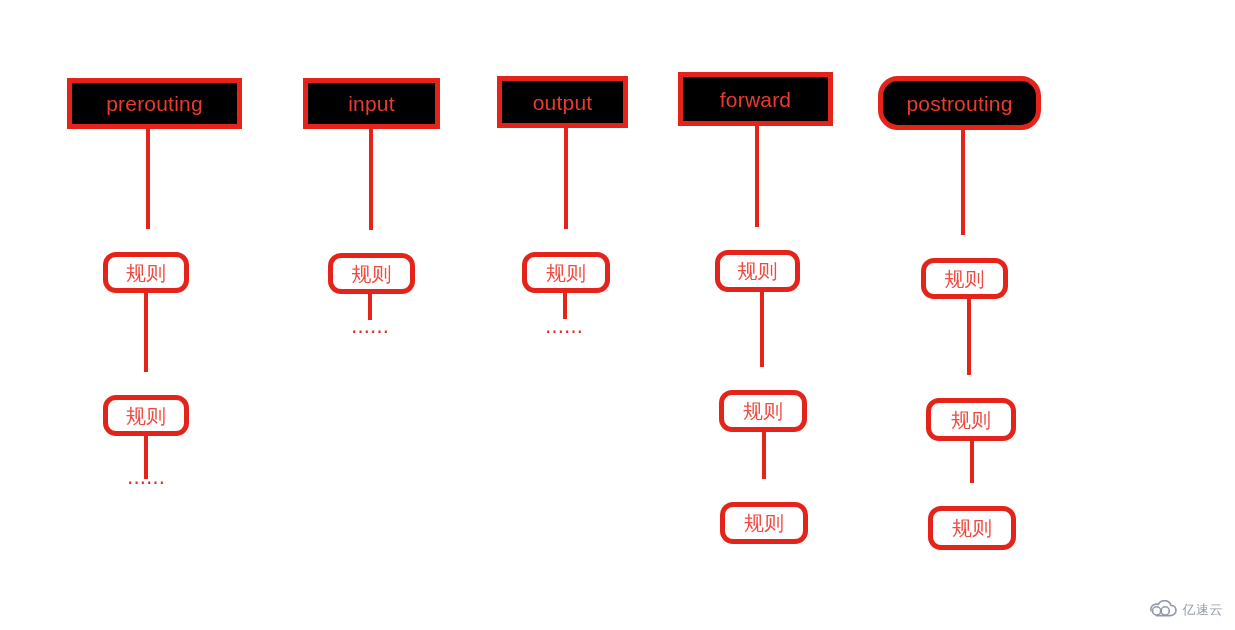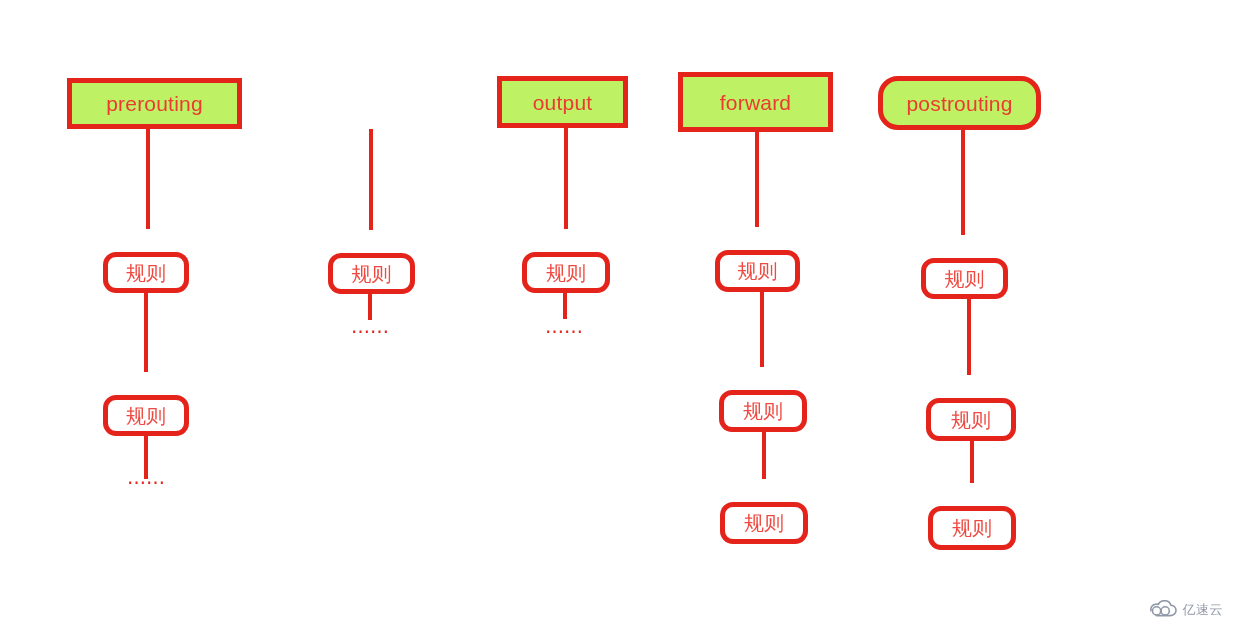--- a/index.html
+++ b/index.html
@@ -16,21 +16,21 @@
     width: 1235px;
     height: 630px;
     background: #ffffff;
     overflow: hidden;
   }
   
   .chain-box {
     position: absolute;
     box-sizing: border-box;
     border: 5px solid #e4231b;
-    background: #bef264;
+    background: #000000;
     display: flex;
     align-items: center;
     justify-content: center;
   }
   .chain-label {
     color: #ec3a30;
     font-size: 21px;
     letter-spacing: 0.2px;
     line-height: 1;
     white-space: nowrap;
@@ -105,37 +105,40 @@
     </div>
     <div class="rule-pill" style="left: 103px; top: 228px; width: 86px; height: 41px; border-color: rgb(228, 35, 27);">
       <span class="rule-label" style="color: rgb(239, 74, 65);">规则</span>
     </div>
     <div class="rule-pill" style="left: 103px; top: 371px; width: 86px; height: 41px; border-color: rgb(228, 35, 27);">
       <span class="rule-label" style="color: rgb(239, 74, 65);">规则</span>
     </div>
     <div class="ellipsis" style="left: 146px; top: 468px; color: rgb(228, 35, 27);">……</div>
     <div class="connector" style="left: 369px; top: 129px; height: 101px; background: rgb(228, 35, 27);"></div>
     <div class="connector" style="left: 368px; top: 269px; height: 51px; background: rgb(228, 35, 27);"></div>
+    <div class="chain-box" style="left: 303px; top: 78px; width: 137px; height: 51px; border-color: rgb(228, 35, 27);">
+      <span class="chain-label">input</span>
+    </div>
     <div class="rule-pill" style="left: 328px; top: 229px; width: 87px; height: 41px; border-color: rgb(228, 35, 27);">
       <span class="rule-label" style="color: rgb(239, 74, 65);">规则</span>
     </div>
     <div class="ellipsis" style="left: 370px; top: 317px; color: rgb(228, 35, 27);">……</div>
     <div class="connector" style="left: 564px; top: 128px; height: 101px; background: rgb(228, 35, 27);"></div>
     <div class="connector" style="left: 563px; top: 268px; height: 51px; background: rgb(228, 35, 27);"></div>
     <div class="chain-box" style="left: 497px; top: 76px; width: 131px; height: 52px; border-color: rgb(228, 35, 27);">
       <span class="chain-label">output</span>
     </div>
     <div class="rule-pill" style="left: 522px; top: 228px; width: 88px; height: 41px; border-color: rgb(228, 35, 27);">
       <span class="rule-label" style="color: rgb(239, 74, 65);">规则</span>
     </div>
     <div class="ellipsis" style="left: 564px; top: 317px; color: rgb(228, 35, 27);">……</div>
     <div class="connector" style="left: 755px; top: 126px; height: 101px; background: rgb(228, 35, 27);"></div>
     <div class="connector" style="left: 760px; top: 267px; height: 100px; background: rgb(228, 35, 27);"></div>
     <div class="connector" style="left: 762px; top: 407px; height: 72px; background: rgb(228, 35, 27);"></div>
-    <div class="chain-box" style="left: 678px; top: 72px; width: 155px; height: 60px; border-color: rgb(228, 35, 27);">
+    <div class="chain-box" style="left: 678px; top: 72px; width: 155px; height: 54px; border-color: rgb(228, 35, 27);">
       <span class="chain-label">forward</span>
     </div>
     <div class="rule-pill" style="left: 715px; top: 226px; width: 85px; height: 42px; border-color: rgb(228, 35, 27);">
       <span class="rule-label" style="color: rgb(239, 74, 65);">规则</span>
     </div>
     <div class="rule-pill" style="left: 719px; top: 366px; width: 88px; height: 42px; border-color: rgb(228, 35, 27);">
       <span class="rule-label" style="color: rgb(239, 74, 65);">规则</span>
     </div>
     <div class="rule-pill" style="left: 720px; top: 478px; width: 88px; height: 42px; border-color: rgb(228, 35, 27);">
       <span class="rule-label" style="color: rgb(239, 74, 65);">规则</span>

